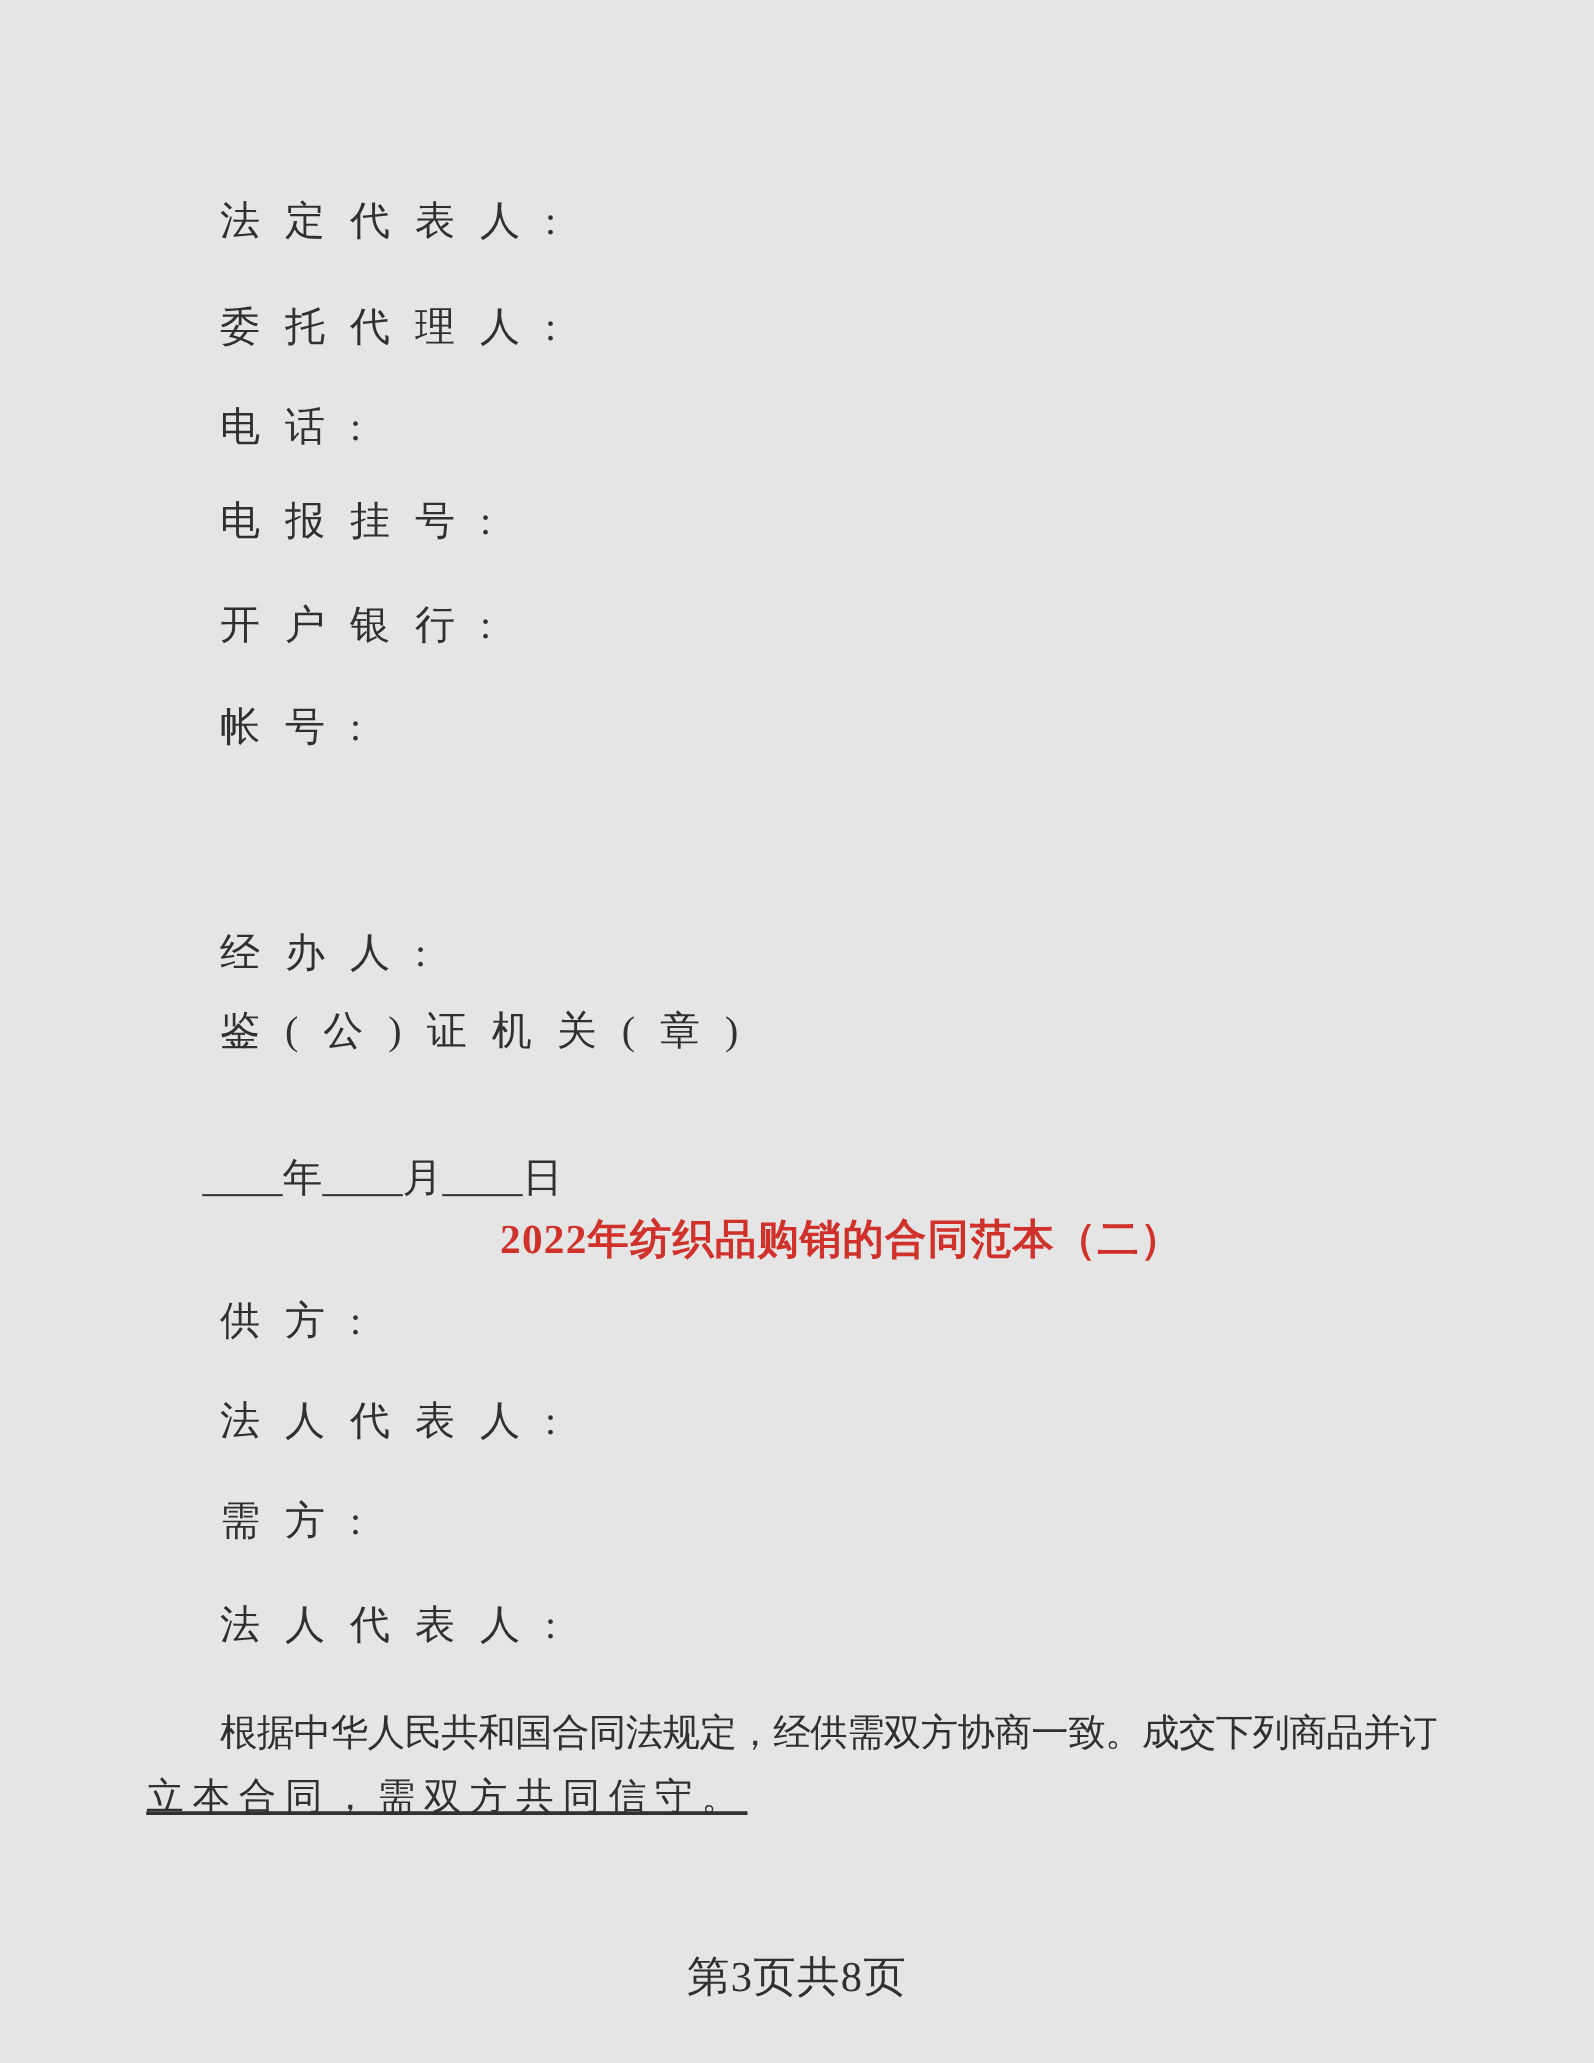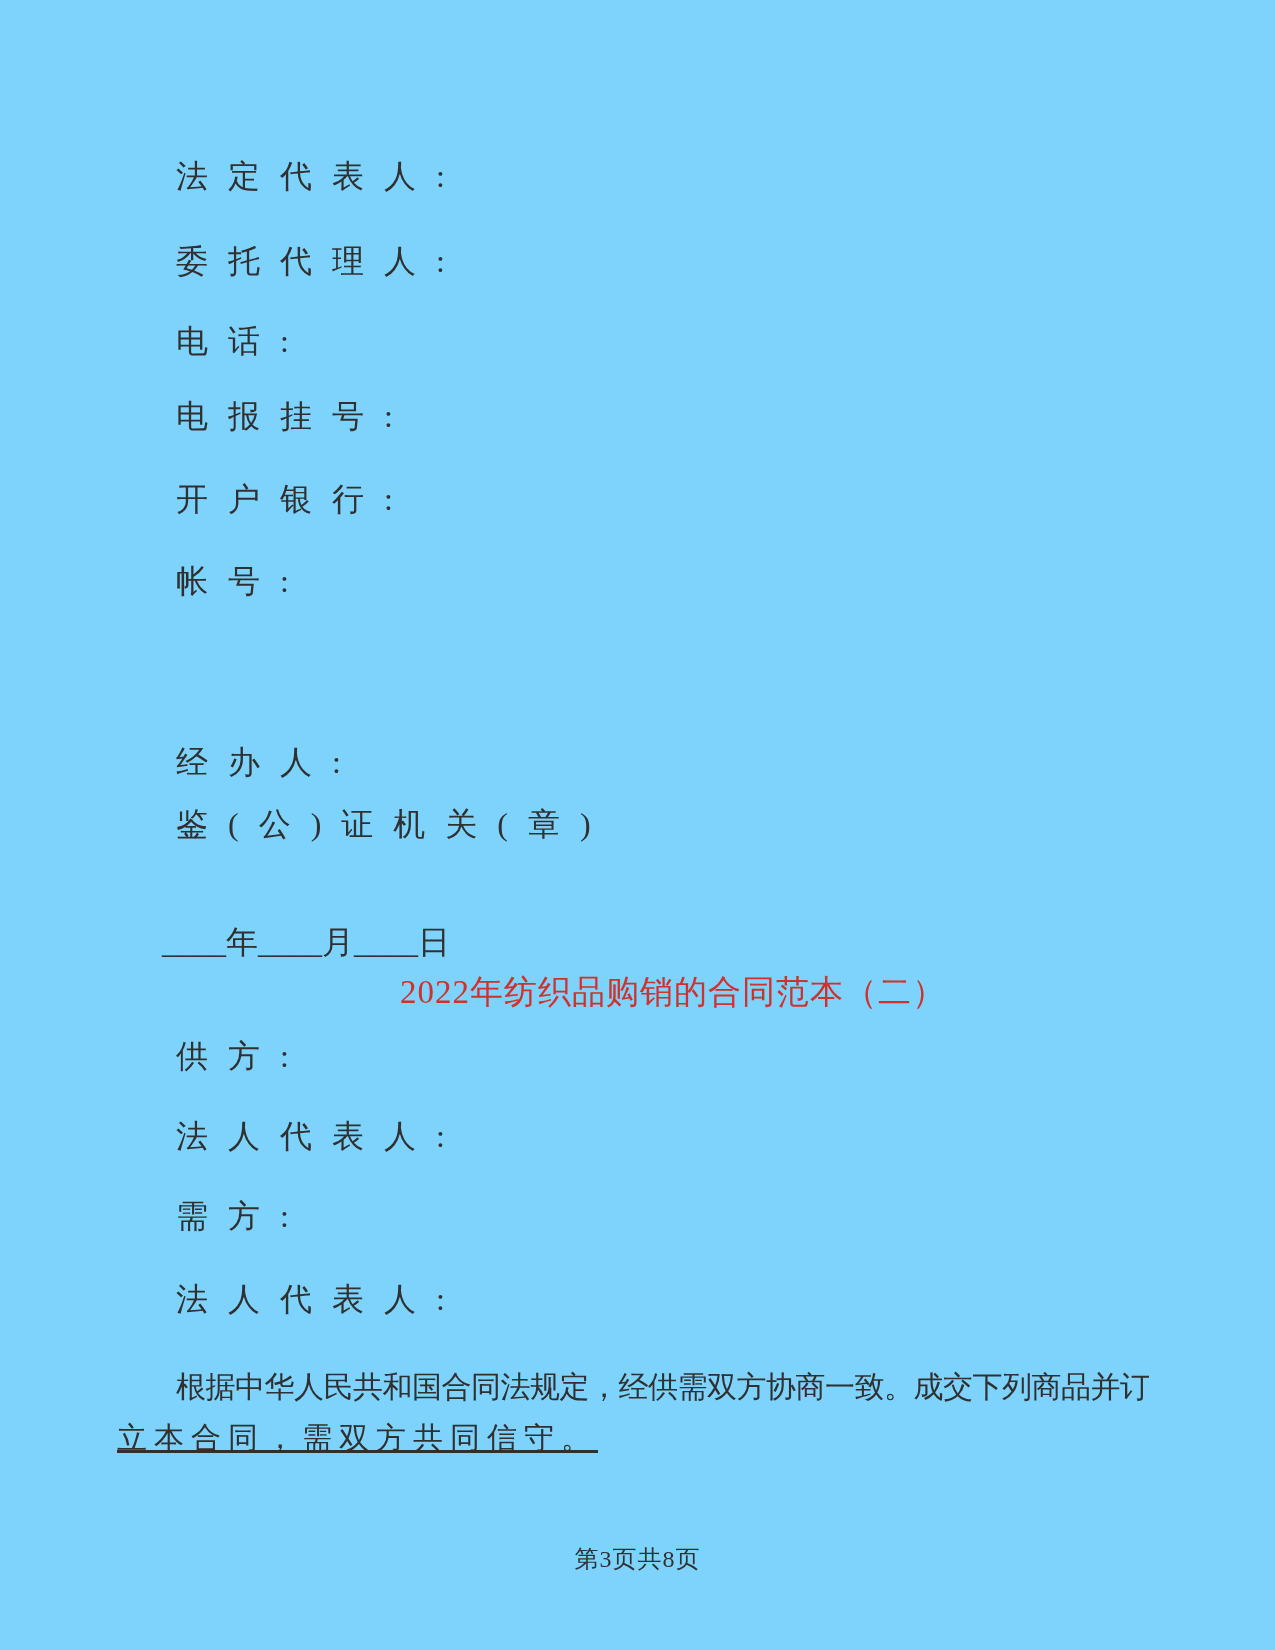--- a/index.html
+++ b/index.html
@@ -4,21 +4,21 @@
 <style>
   html, body {
     margin: 0;
     padding: 0;
     background: #ffffff;
   }
   .page {
     position: relative;
     width: 1275px;
     height: 1650px;
-    background: #7dd3fc;
+    background: #e5e5e5;
     overflow: hidden;
     font-family: "Liberation Serif", serif;
     color: #303030;
   }
   .line {
     position: absolute;
     left: 176px;
     font-size: 32px;
     line-height: 36px;
     letter-spacing: 20px;
@@ -31,21 +31,21 @@
     line-height: 36px;
     letter-spacing: 0;
     white-space: pre;
     margin-top: 36px;
   }
   .heading {
     position: absolute;
     left: 400px;
     font-size: 33px;
     line-height: 40px;
-    font-weight: normal;
+    font-weight: bold;
     letter-spacing: 1px;
     white-space: pre;
   }
   .para-line-1 {
     position: absolute;
     left: 176px;
     font-size: 30px;
     line-height: 34px;
     letter-spacing: -0.5px;
     white-space: pre;
@@ -57,23 +57,24 @@
     line-height: 34px;
     letter-spacing: 7px;
     white-space: pre;
     text-decoration: underline;
   }
   .footer {
     position: absolute;
     left: 0;
     width: 100%;
     text-align: center;
-    font-size: 24px;
+    font-size: 34px;
     line-height: 32px;
     letter-spacing: 1px;
+    margin-top: 24px;
   }
 </style>
 </head>
 <body>
 
 <div class="page">
 
   <div class="line" style="top:158px">法定代表人:</div>
   <div class="line" style="top:243px">委托代理人:</div>
   <div class="line" style="top:323px">电话:</div>

